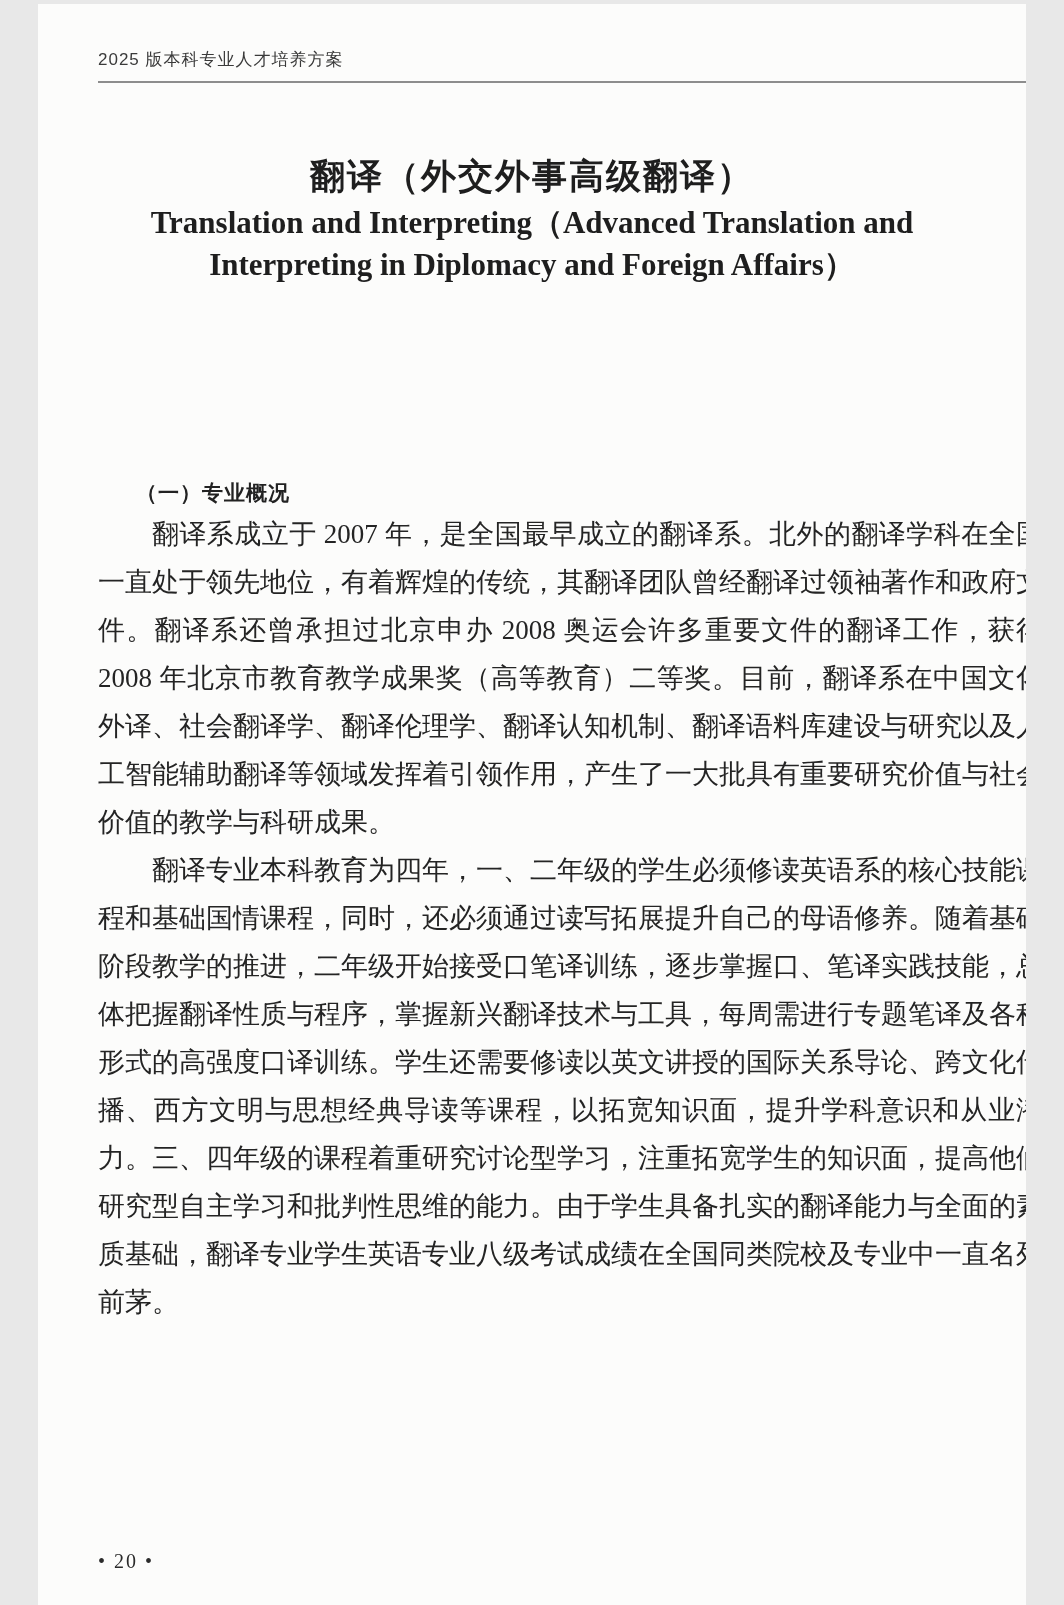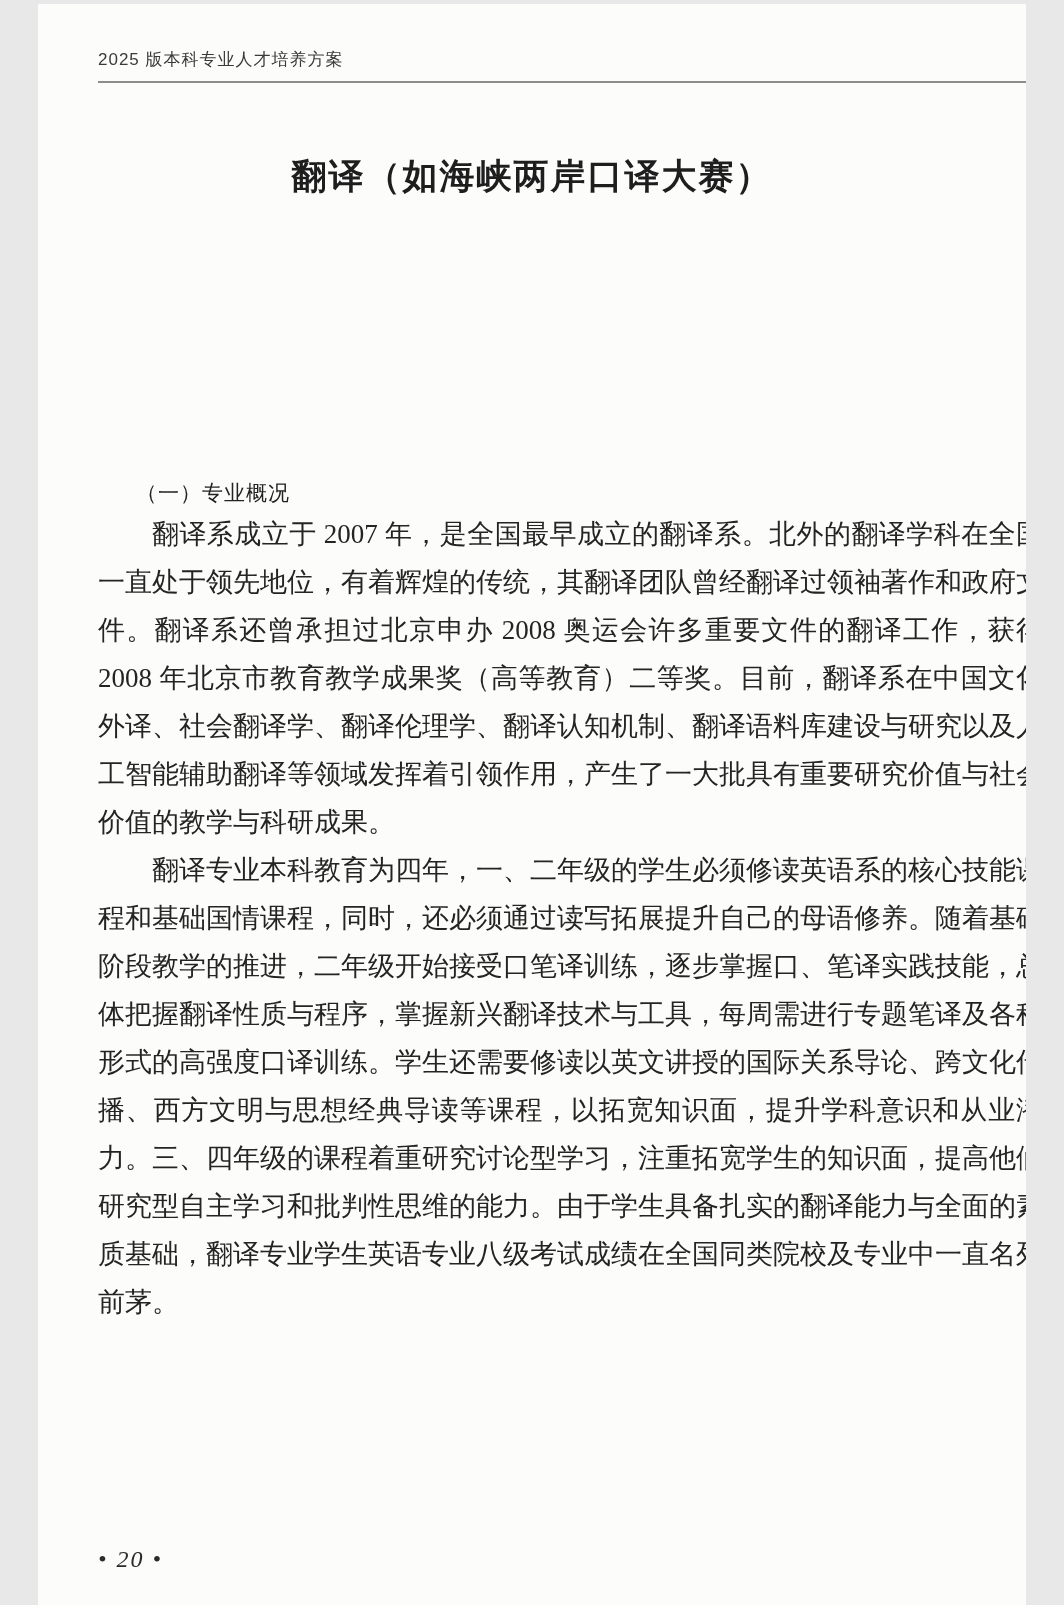--- a/index.html
+++ b/index.html
@@ -56,21 +56,21 @@
     font-weight: bold;
     font-size: 31px;
     line-height: 42px;
     color: #1e1e1e;
   }
   .section-heading {
     position: absolute;
     top: 458px;
     left: 98px;
     font-family: "Liberation Sans", "DejaVu Sans", sans-serif;
-    font-weight: normal;
+    font-weight: bold;
     font-size: 21px;
     letter-spacing: 1px;
     color: #222;
   }
   .body-text {
     position: absolute;
     top: 506px;
     left: 60px;
     width: 945px;
     font-family: "Liberation Serif", "DejaVu Serif", serif;
@@ -81,38 +81,39 @@
   }
   .body-text p {
     margin: 0;
     text-indent: 2em;
   }
   .page-number {
     position: absolute;
     left: 60px;
     bottom: 36px;
     font-family: "Liberation Serif", "DejaVu Serif", serif;
-    font-size: 24px;
+    font-size: 20px;
     letter-spacing: 2px;
     color: #2b2b2b;
-    font-style: italic;
   }
 </style>
 </head>
 <body>
 
 <div class="page">
 
   <div class="running-header">2025 版本科专业人才培养方案</div>
 
   <div class="header-rule"></div>
 
-  <h1 class="title-zh">翻译（如海峡两岸口译大赛）</h1>
+  <h1 class="title-zh">翻译（外交外事高级翻译）</h1>
 
   <div class="title-en">
+    <div>Translation and Interpreting（Advanced Translation and</div>
+    <div>Interpreting in Diplomacy and Foreign Affairs）</div>
   </div>
 
   <h2 class="section-heading">（一）专业概况</h2>
 
   <div class="body-text">
     <p>翻译系成立于 2007 年，是全国最早成立的翻译系。北外的翻译学科在全国一直处于领先地位，有着辉煌的传统，其翻译团队曾经翻译过领袖著作和政府文件。翻译系还曾承担过北京申办 2008 奥运会许多重要文件的翻译工作，获得 2008 年北京市教育教学成果奖（高等教育）二等奖。目前，翻译系在中国文化外译、社会翻译学、翻译伦理学、翻译认知机制、翻译语料库建设与研究以及人工智能辅助翻译等领域发挥着引领作用，产生了一大批具有重要研究价值与社会价值的教学与科研成果。</p>
     <p>翻译专业本科教育为四年，一、二年级的学生必须修读英语系的核心技能课程和基础国情课程，同时，还必须通过读写拓展提升自己的母语修养。随着基础阶段教学的推进，二年级开始接受口笔译训练，逐步掌握口、笔译实践技能，总体把握翻译性质与程序，掌握新兴翻译技术与工具，每周需进行专题笔译及各种形式的高强度口译训练。学生还需要修读以英文讲授的国际关系导论、跨文化传播、西方文明与思想经典导读等课程，以拓宽知识面，提升学科意识和从业潜力。三、四年级的课程着重研究讨论型学习，注重拓宽学生的知识面，提高他们研究型自主学习和批判性思维的能力。由于学生具备扎实的翻译能力与全面的素质基础，翻译专业学生英语专业八级考试成绩在全国同类院校及专业中一直名列前茅。</p>
   </div>
 
   <div class="page-number">• 20 •</div>

